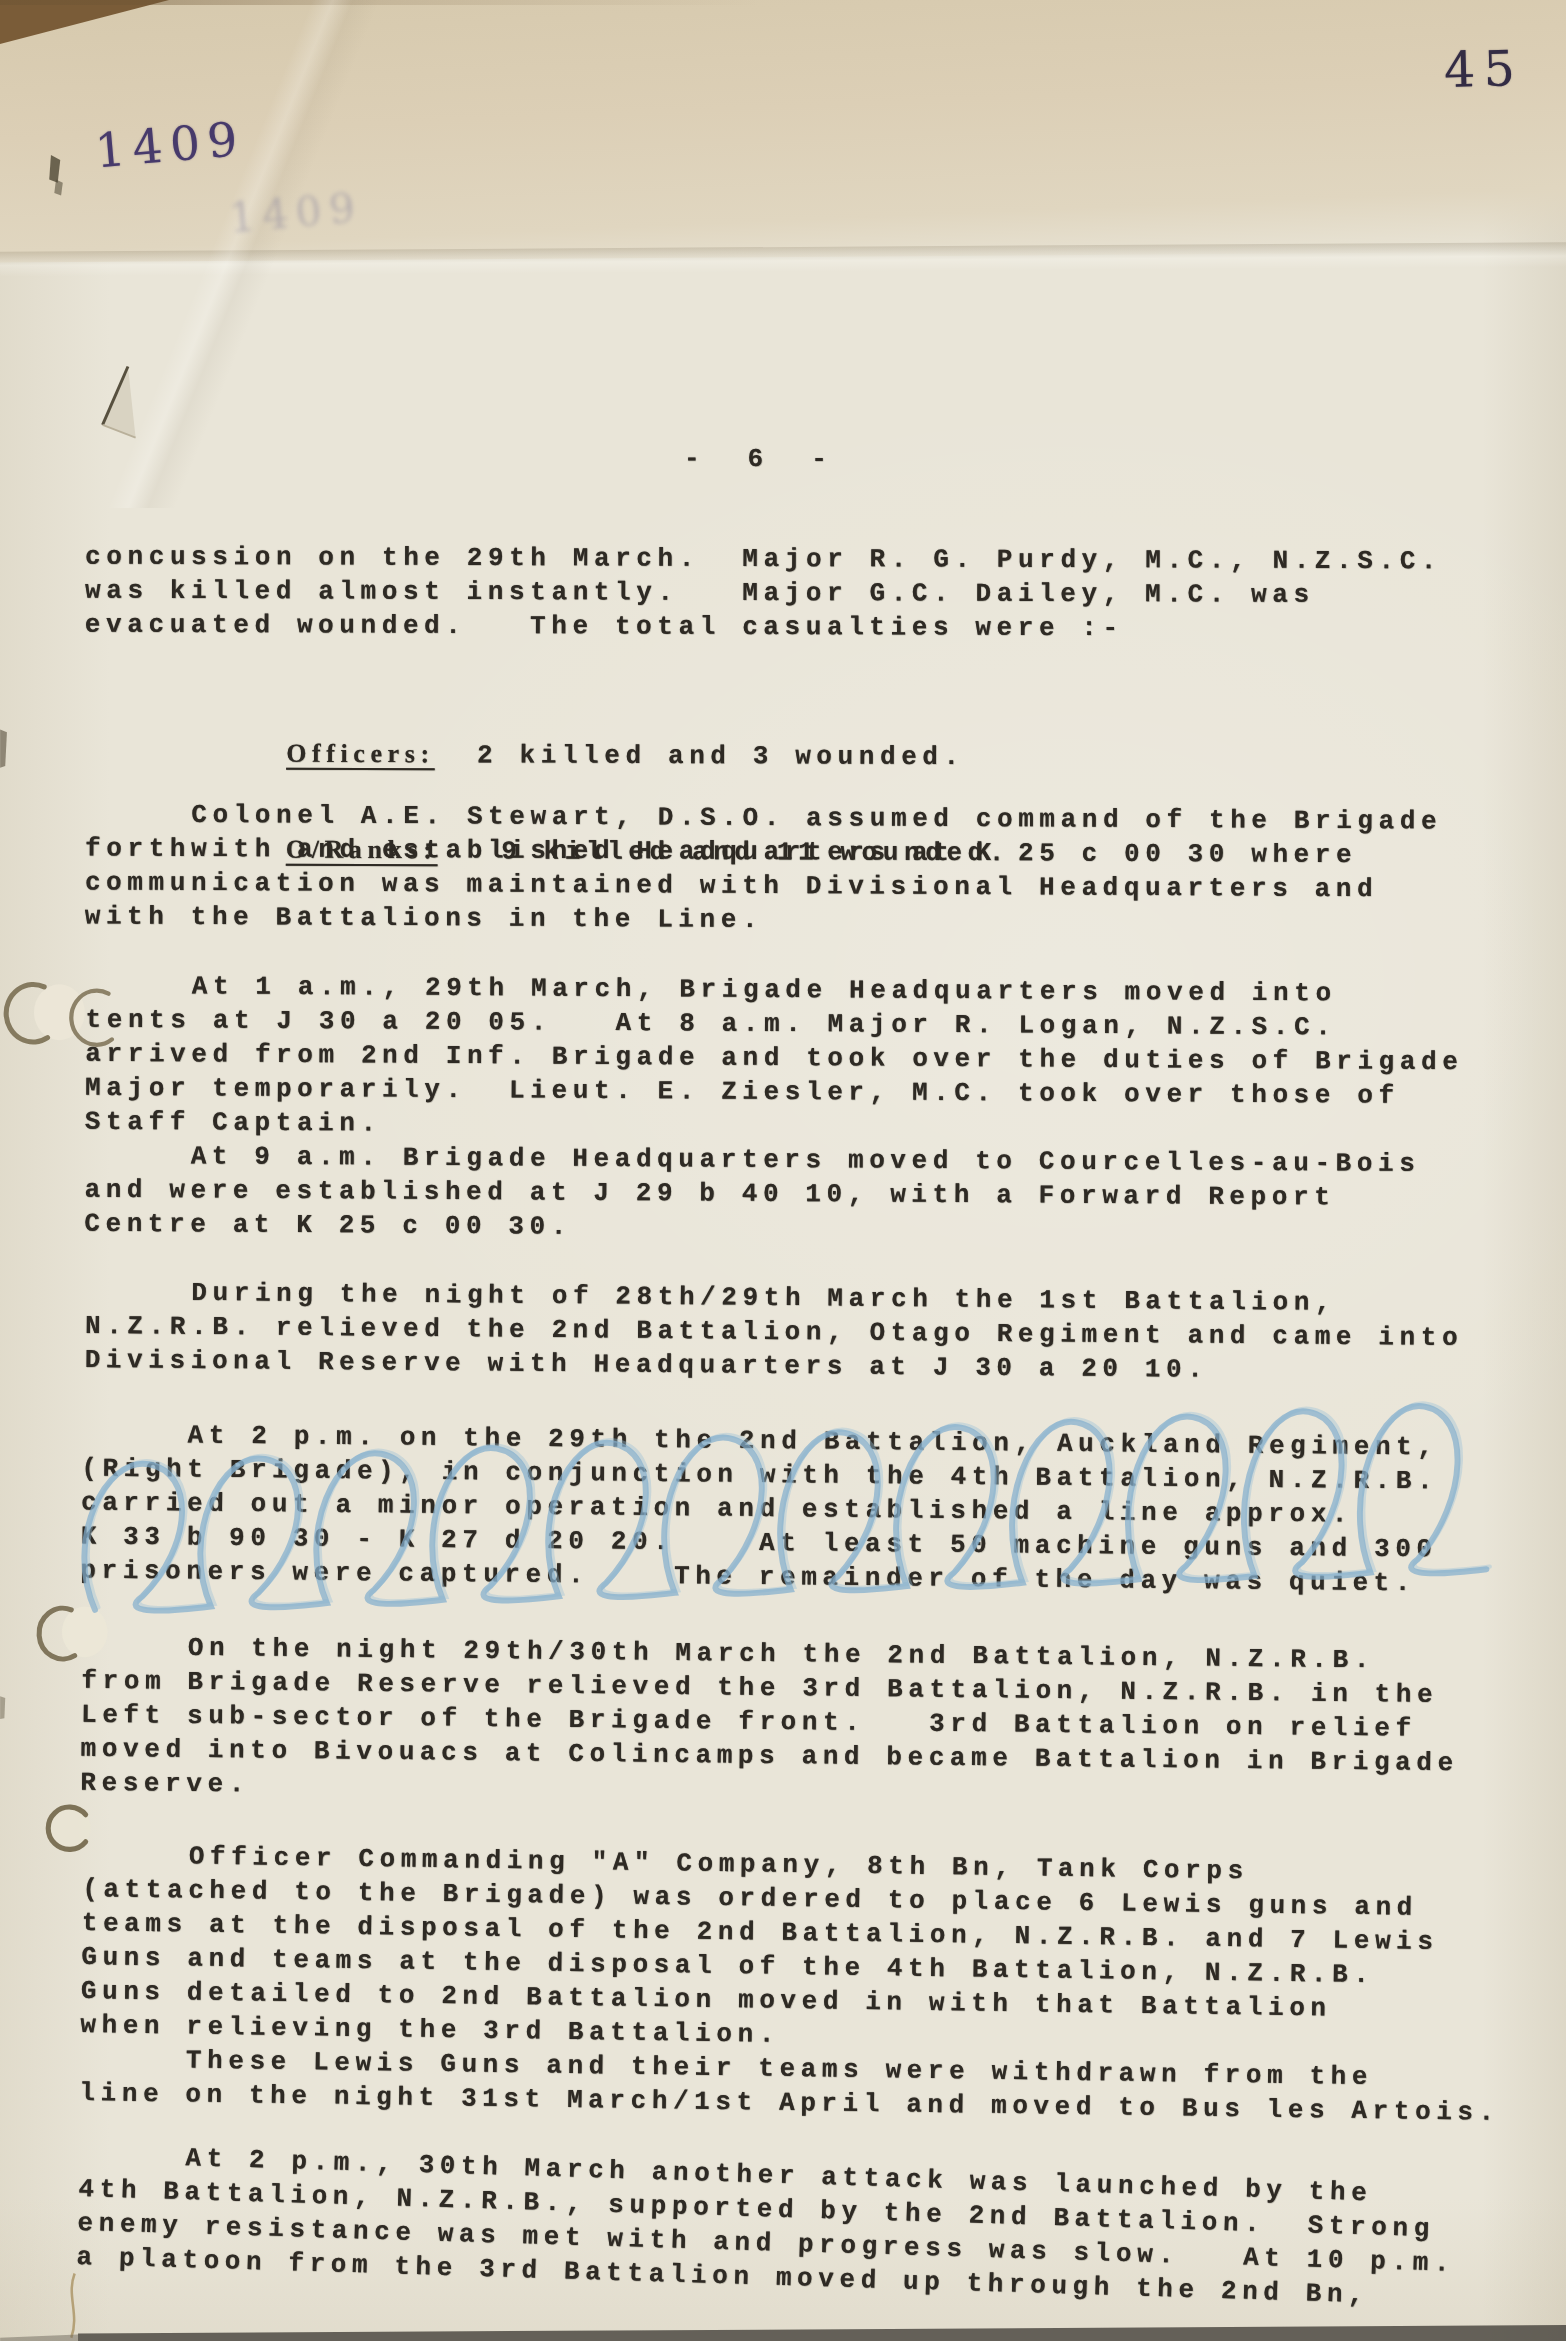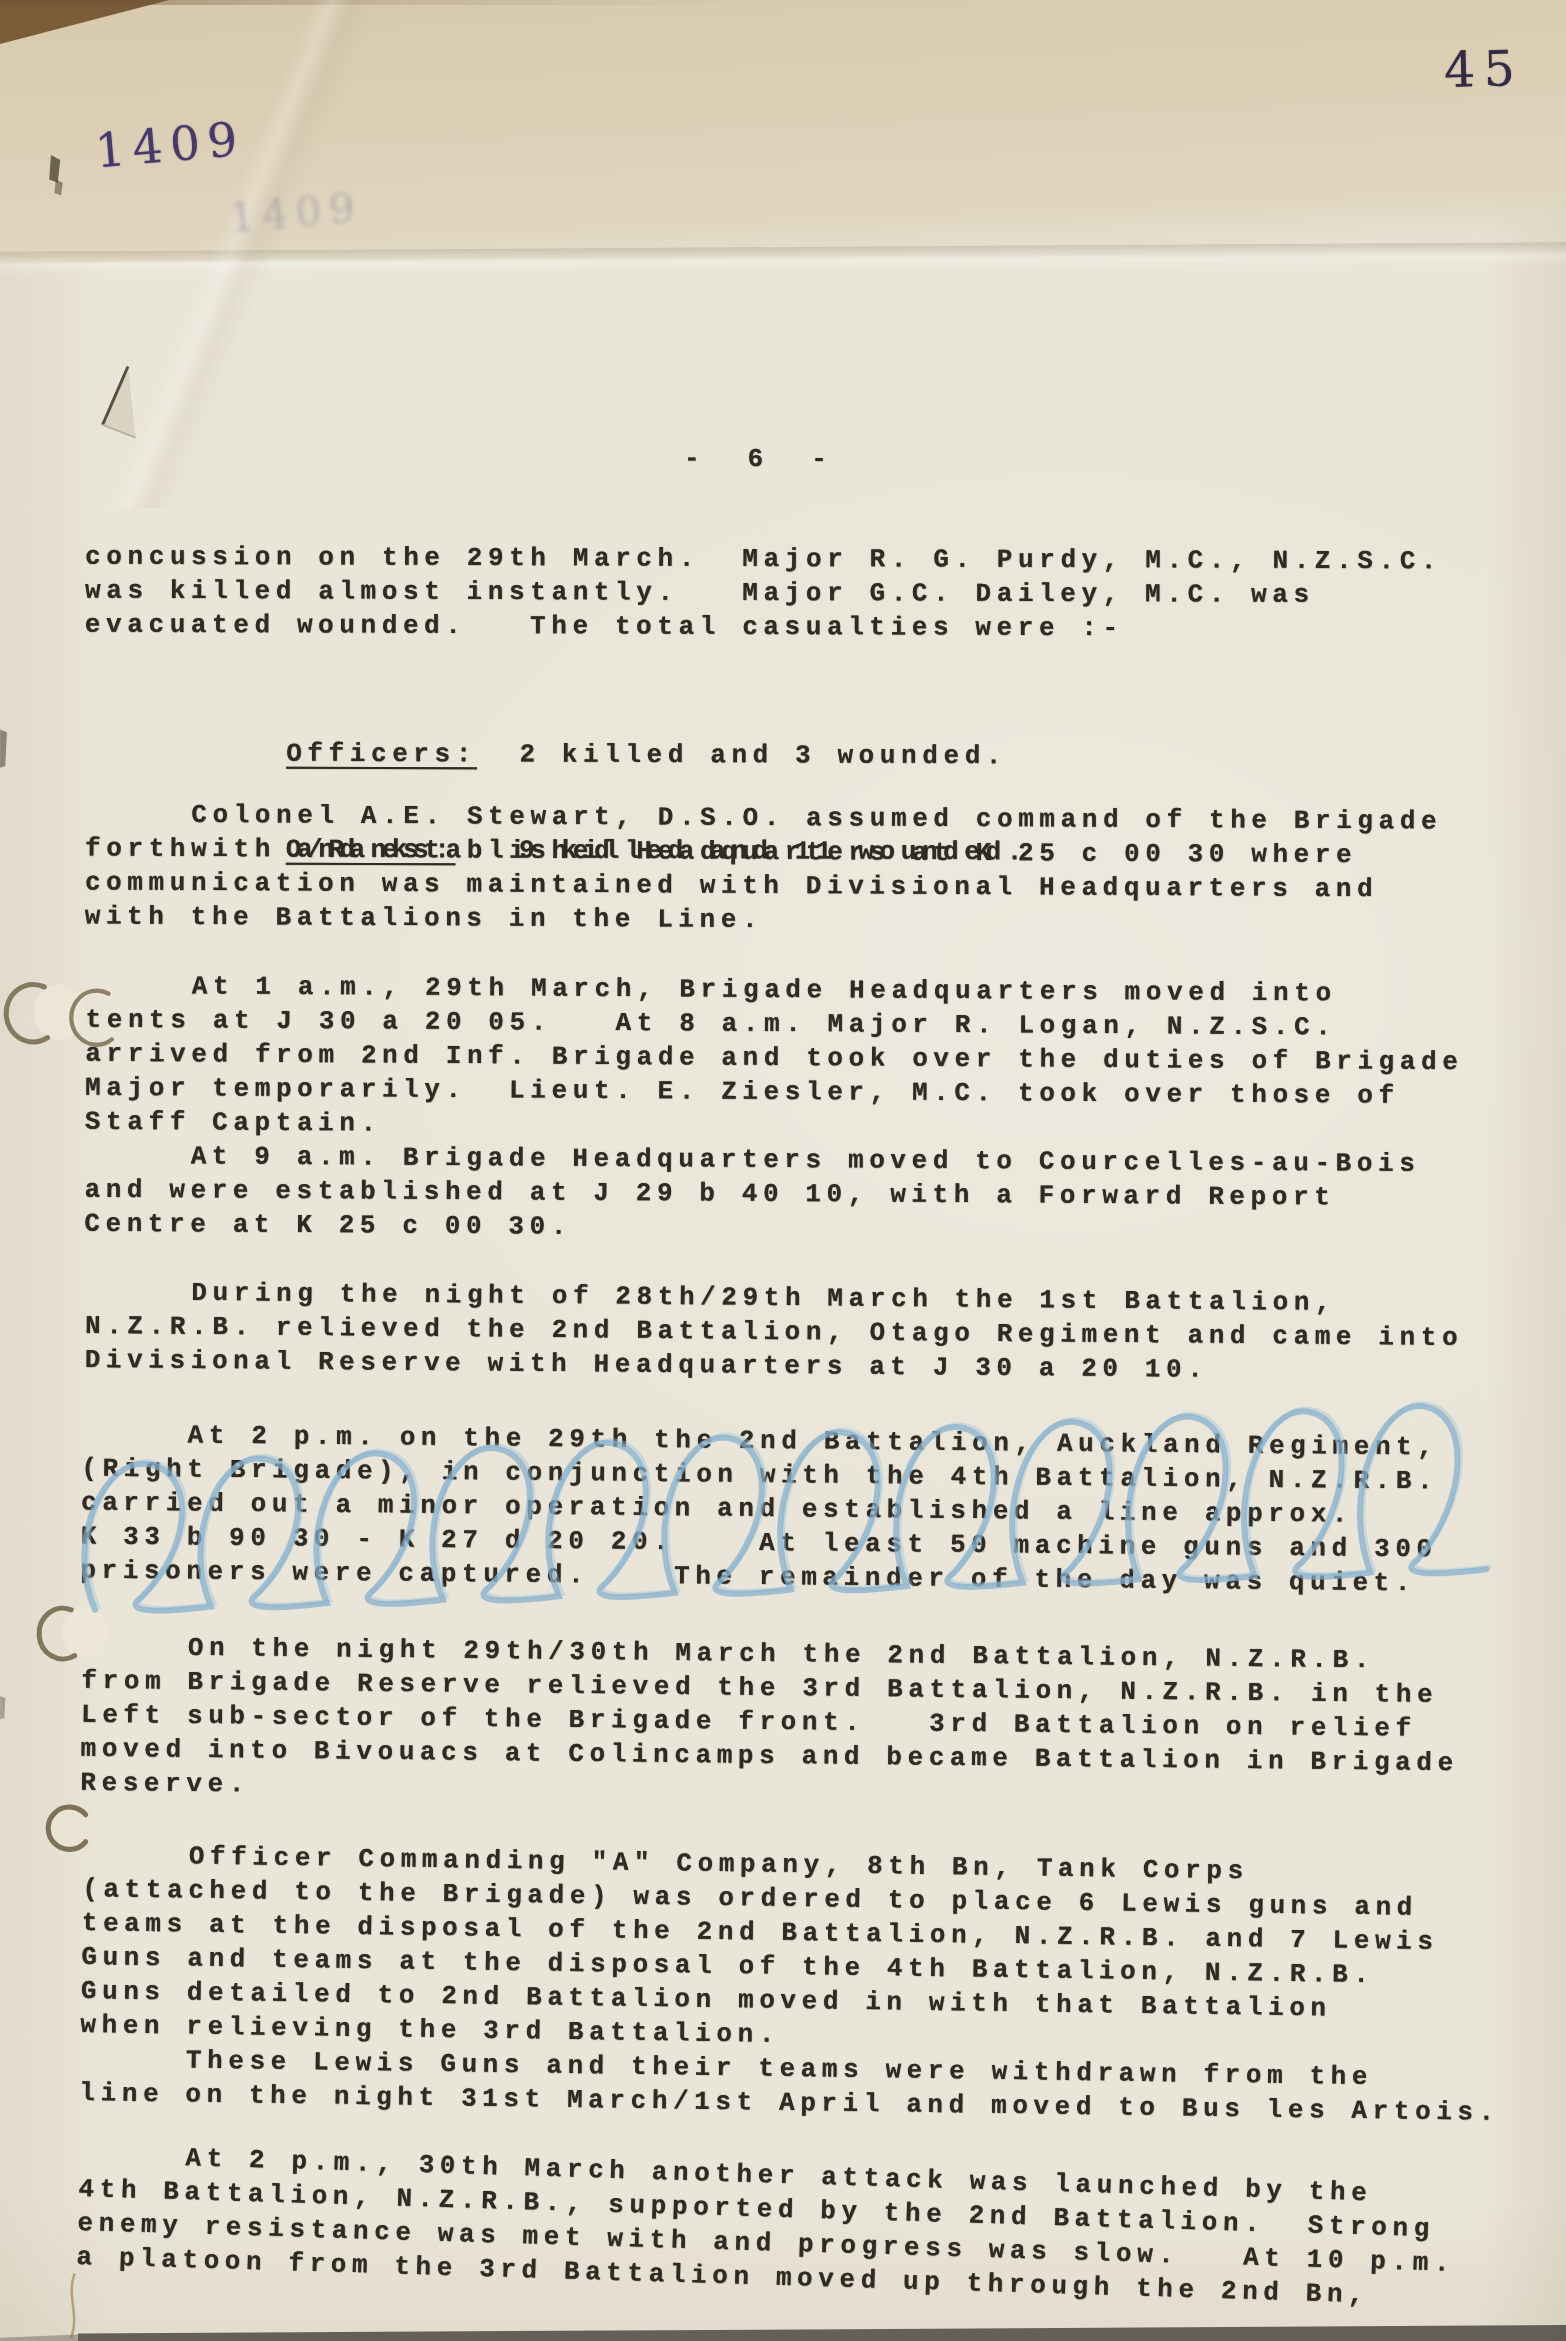--- a/index.html
+++ b/index.html
@@ -65,21 +65,21 @@
   .typed{
     position:absolute;white-space:pre;
     font-family:"Liberation Mono","DejaVu Sans Mono",monospace;
     font-weight:bold;font-size:26px;letter-spacing:5.6px;
     color:#2e2a24;
     text-shadow:0 0 1px rgba(46,42,36,.62), 0.6px 0.7px 0 rgba(46,42,36,.18);
   }
   .typed .tline{height:34px;line-height:34px;}
   .page-num-typed{left:684px;top:444px;transform:rotate(.2deg);}
   .cas-row{height:36px;line-height:36px;}
-  .cas-row .u{text-decoration:underline;text-underline-offset:6px;text-decoration-thickness:2.1px;}
+  .cas-row .u{text-decoration:underline;text-underline-offset:6px;text-decoration-thickness:2.1px;font-family:Liberation Serif, serif;}
   #p1{left:85px;top:542px;transform:rotate(.2deg);}
   #cas{left:286px;top:677px;transform:rotate(.2deg);}
   #p2{left:85px;top:801px;transform:rotate(.3deg);}
   #p3{left:85px;top:973px;transform:rotate(.35deg);}
   #p4{left:85px;top:1281px;transform:rotate(.5deg);}
   #p5{left:81px;top:1424px;transform:rotate(.55deg);}
   #p6{left:81px;top:1637px;transform:rotate(.6deg);}
   #p7{left:81px;top:1848px;transform:rotate(.8deg);}
   #p8{left:80px;top:2138px;transform:rotate(1.7deg);transform-origin:left top;}
   svg.overlay{position:absolute;left:0;top:0;pointer-events:none;}

